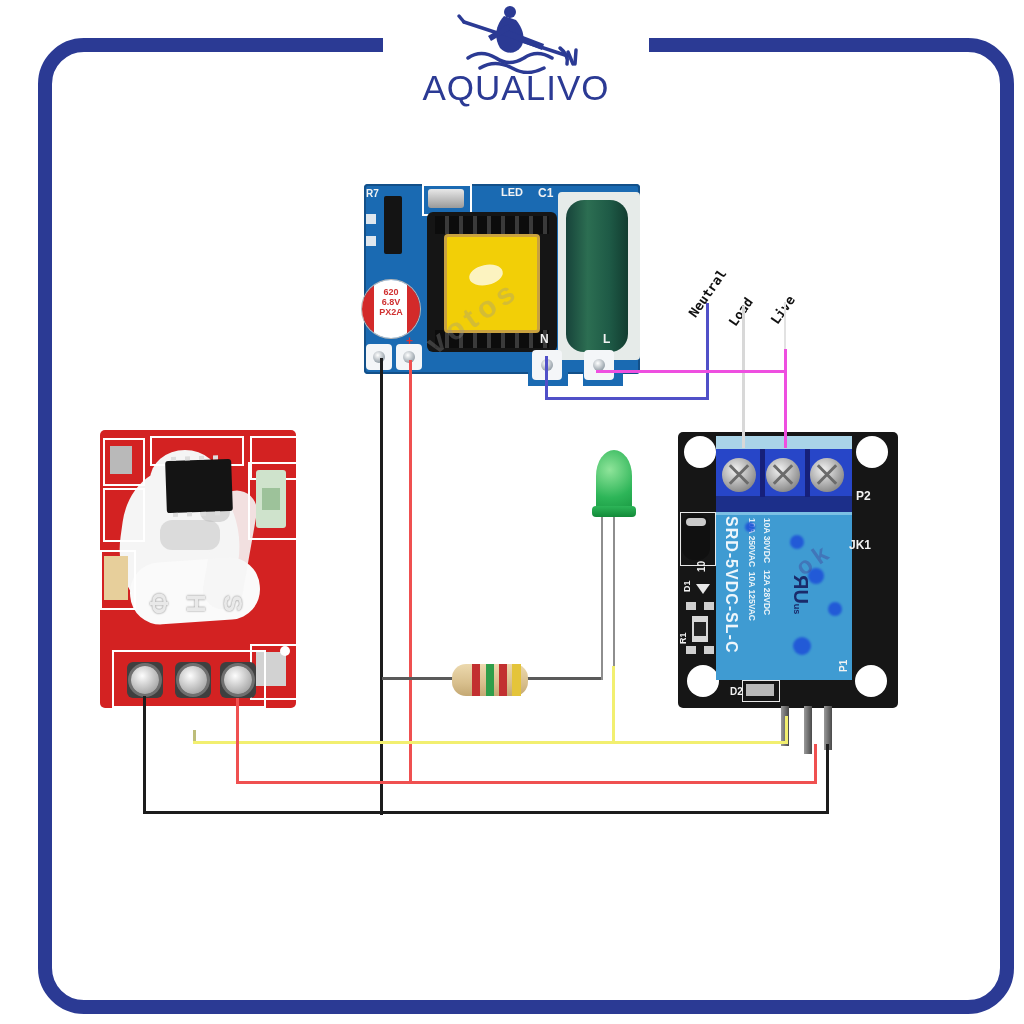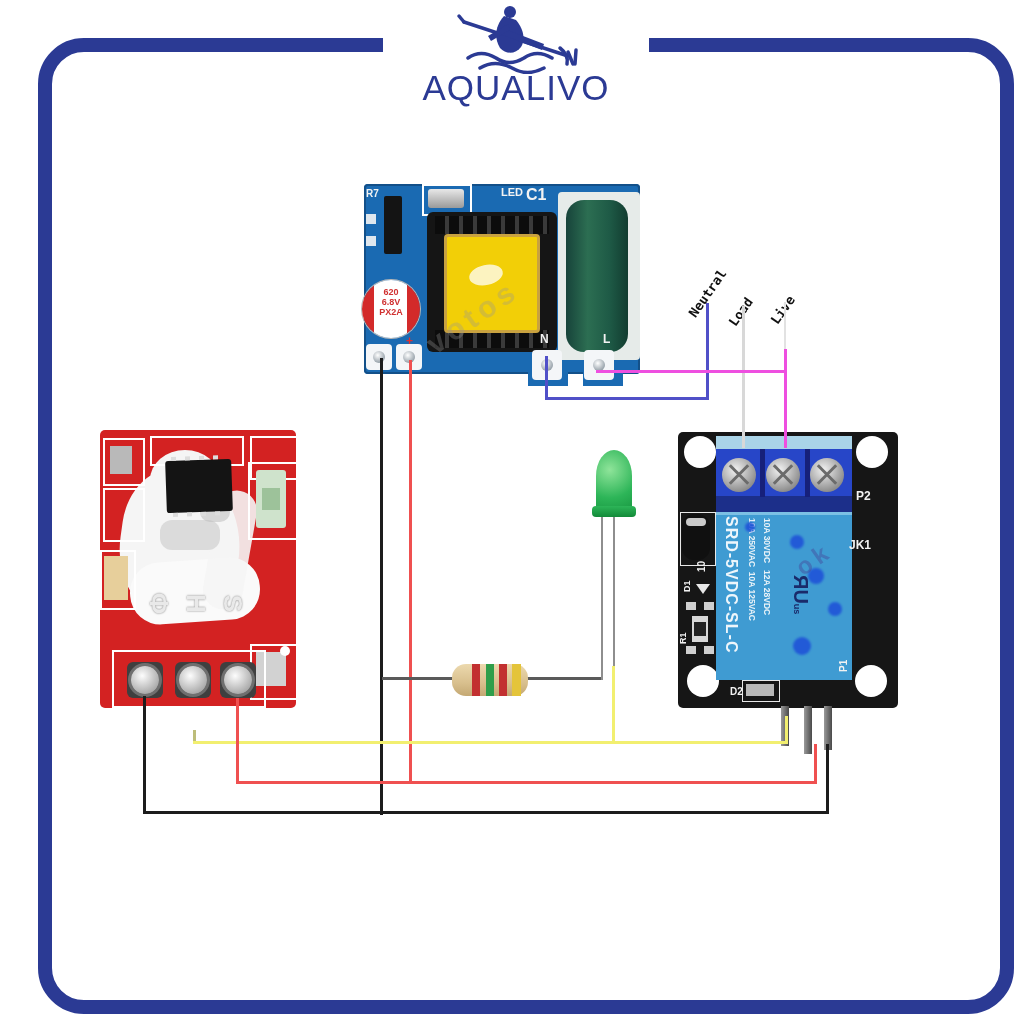--- a/index.html
+++ b/index.html
@@ -108,21 +108,21 @@
   <div class="brand-text">AQUALIVO</div>
 
   <div class="notice mono">
   </div>
 
   <div class="psu">
     <div class="abs silk" style="left:2px;top:4px;font-size:10px;">R7</div>
     <div class="box" style="left:58px;top:0px;width:46px;height:28px;"></div>
     <div class="abs" style="left:64px;top:5px;width:36px;height:19px;background:linear-gradient(180deg,#e8e8e8,#9a9a9a);border-radius:3px;"></div>
     <div class="abs silk" style="left:119px;top:2px;font-size:11px;margin-left:18px;">LED</div>
-    <div class="abs silk" style="left:162px;top:2px;font-size:16px;">C1</div>
+    <div class="abs silk" style="left:174px;top:2px;font-size:12px;">C1</div>
     <div class="abs" style="left:20px;top:12px;width:18px;height:58px;background:#141414;border-radius:2px;"></div>
     <div class="abs" style="left:2px;top:30px;width:10px;height:10px;background:#dfe7ee;"></div>
     <div class="abs" style="left:2px;top:52px;width:10px;height:10px;background:#dfe7ee;"></div>
 
     <div class="cap">
       <div class="cap-txt">
         <div>620</div>
         <div>6.8V</div>
         <div>PX2A</div>
       </div>

